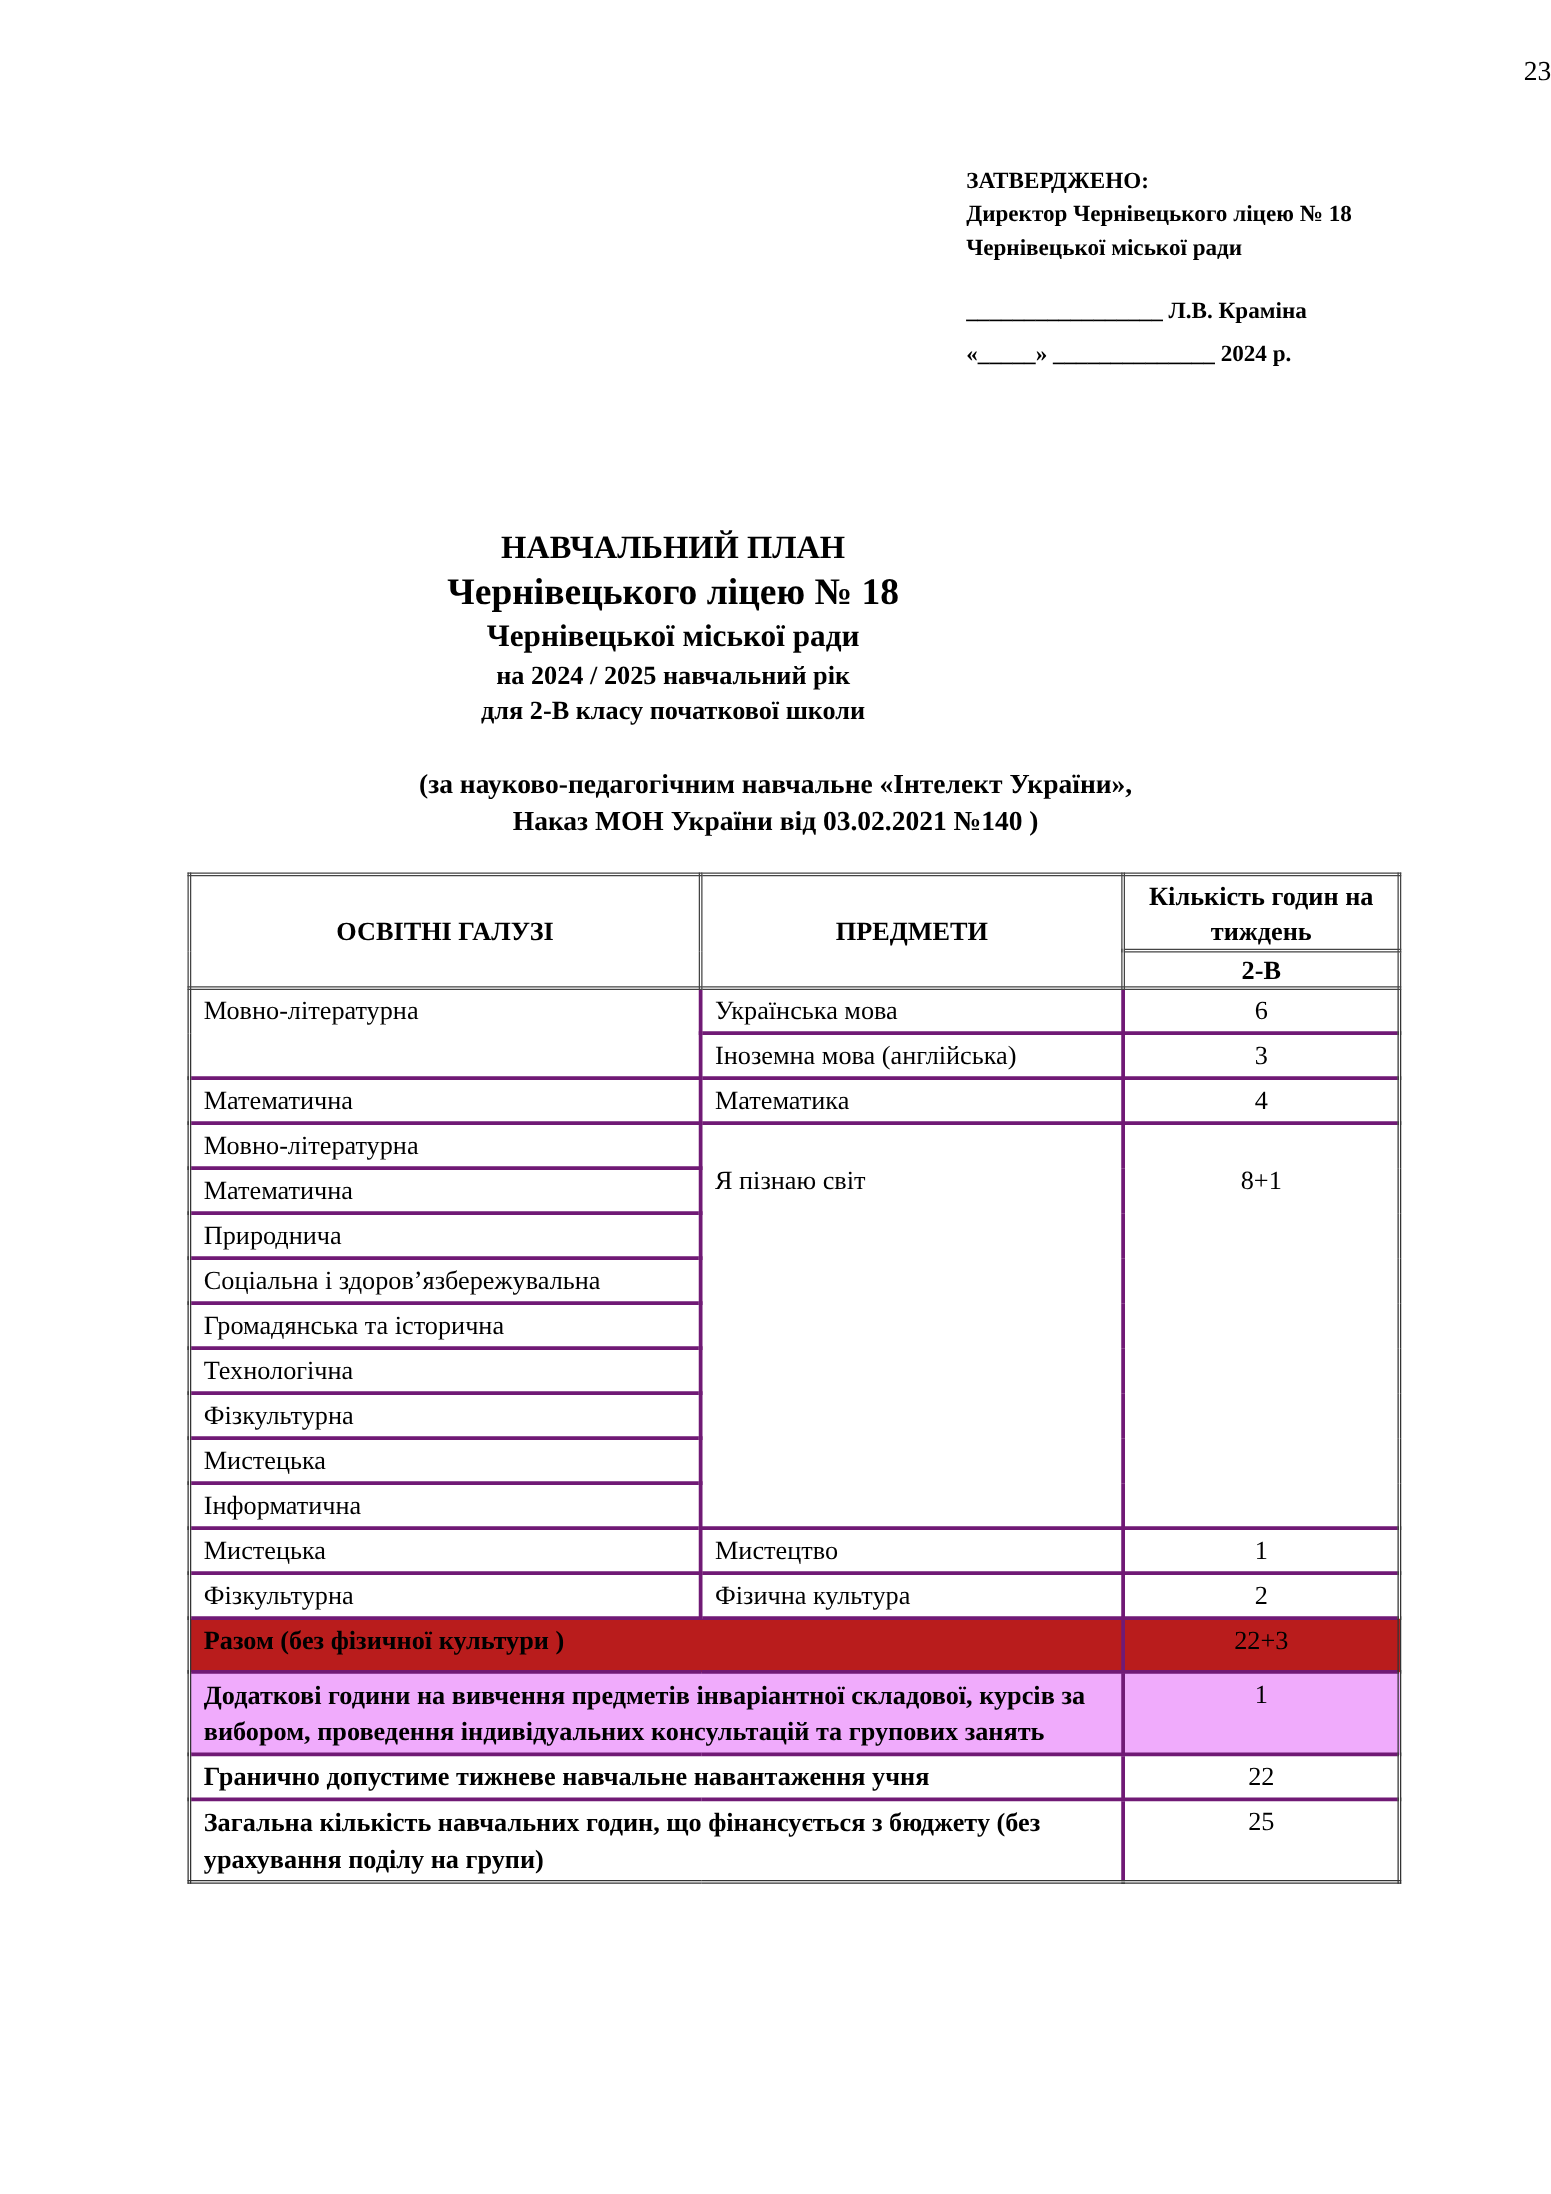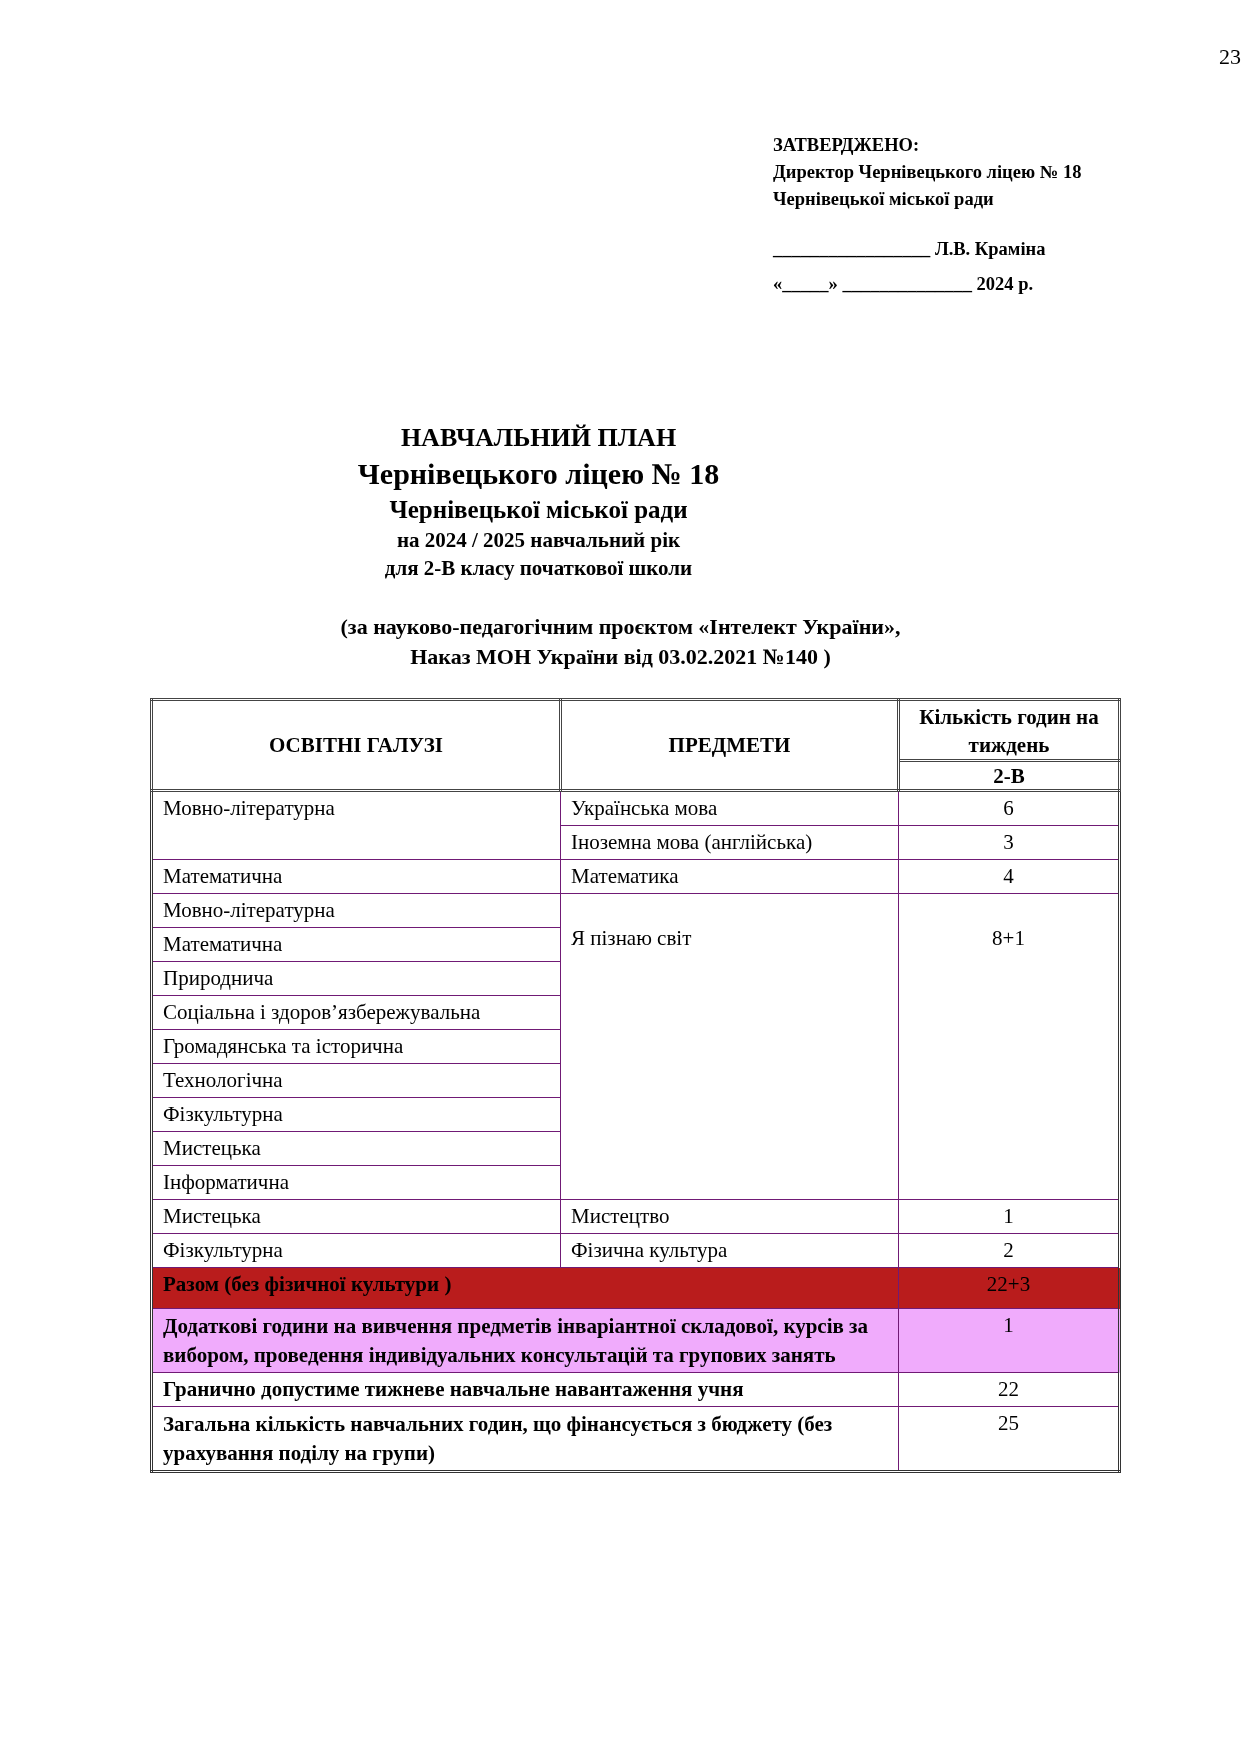--- a/index.html
+++ b/index.html
@@ -9,21 +9,21 @@
   .approval .gap { height: 23px; }
   .title-block { position: absolute; left: 0; top: 420px; width: 1077px; text-align: center; font-weight: bold; }
   .t1 { font-size: 26px; line-height: 35px; }
   .t2 { font-size: 30px; line-height: 38px; }
   .t3 { font-size: 25px; line-height: 33px; }
   .t4 { font-size: 21px; line-height: 28px; }
   .t5 { font-size: 21px; line-height: 28px; }
   .subtitle { position: absolute; left: 0; top: 612px; width: 1241px; text-align: center; font-weight: bold; font-size: 22px; line-height: 30px; }
 
   table.plan { position: absolute; left: 150px; top: 698px; width: 968px; border-collapse: collapse; border: 3px double #333; font-size: 21px; table-layout: fixed; }
-  table.plan td { border: 1px solid #701a75; padding: 0 10px; vertical-align: top; height: 33px; line-height: 32px; }
+  table.plan td { border: 3px solid #701a75; padding: 0 10px; vertical-align: top; height: 33px; line-height: 32px; }
   table.plan .dbl { border: 3px double #444; }
   .hdr { font-weight: bold; text-align: center; vertical-align: middle !important; margin-top: 24px; }
   .c { text-align: center; }
   .b { font-weight: bold; }
   .blue td { background: #b91c1c; }
   .yellow td { background: #f0abfc; }
   .blue td, .yellow td, .sum td { border-top: 3px double #555; }
   .ml { line-height: 29px !important; padding-top: 3px !important; padding-bottom: 2px !important; }
 </style>
 </head>
@@ -42,21 +42,21 @@
 
 <div class="title-block">
   <div class="t1">НАВЧАЛЬНИЙ ПЛАН</div>
   <div class="t2">Чернівецького ліцею № 18</div>
   <div class="t3">Чернівецької міської ради</div>
   <div class="t4">на 2024 / 2025 навчальний рік</div>
   <div class="t5">для 2-В класу початкової школи</div>
 </div>
 
 <div class="subtitle">
-  <div>(за науково-педагогічним проєктом «Інтелект України»,</div>
+  <div>(за науково-педагогічним навчальне «Інтелект України»,</div>
   <div>Наказ МОН України від 03.02.2021 №140 )</div>
 </div>
 
 <table class="plan">
   <colgroup>
     <col style="width:409px">
     <col style="width:338px">
     <col style="width:221px">
   </colgroup>
   <tbody>

